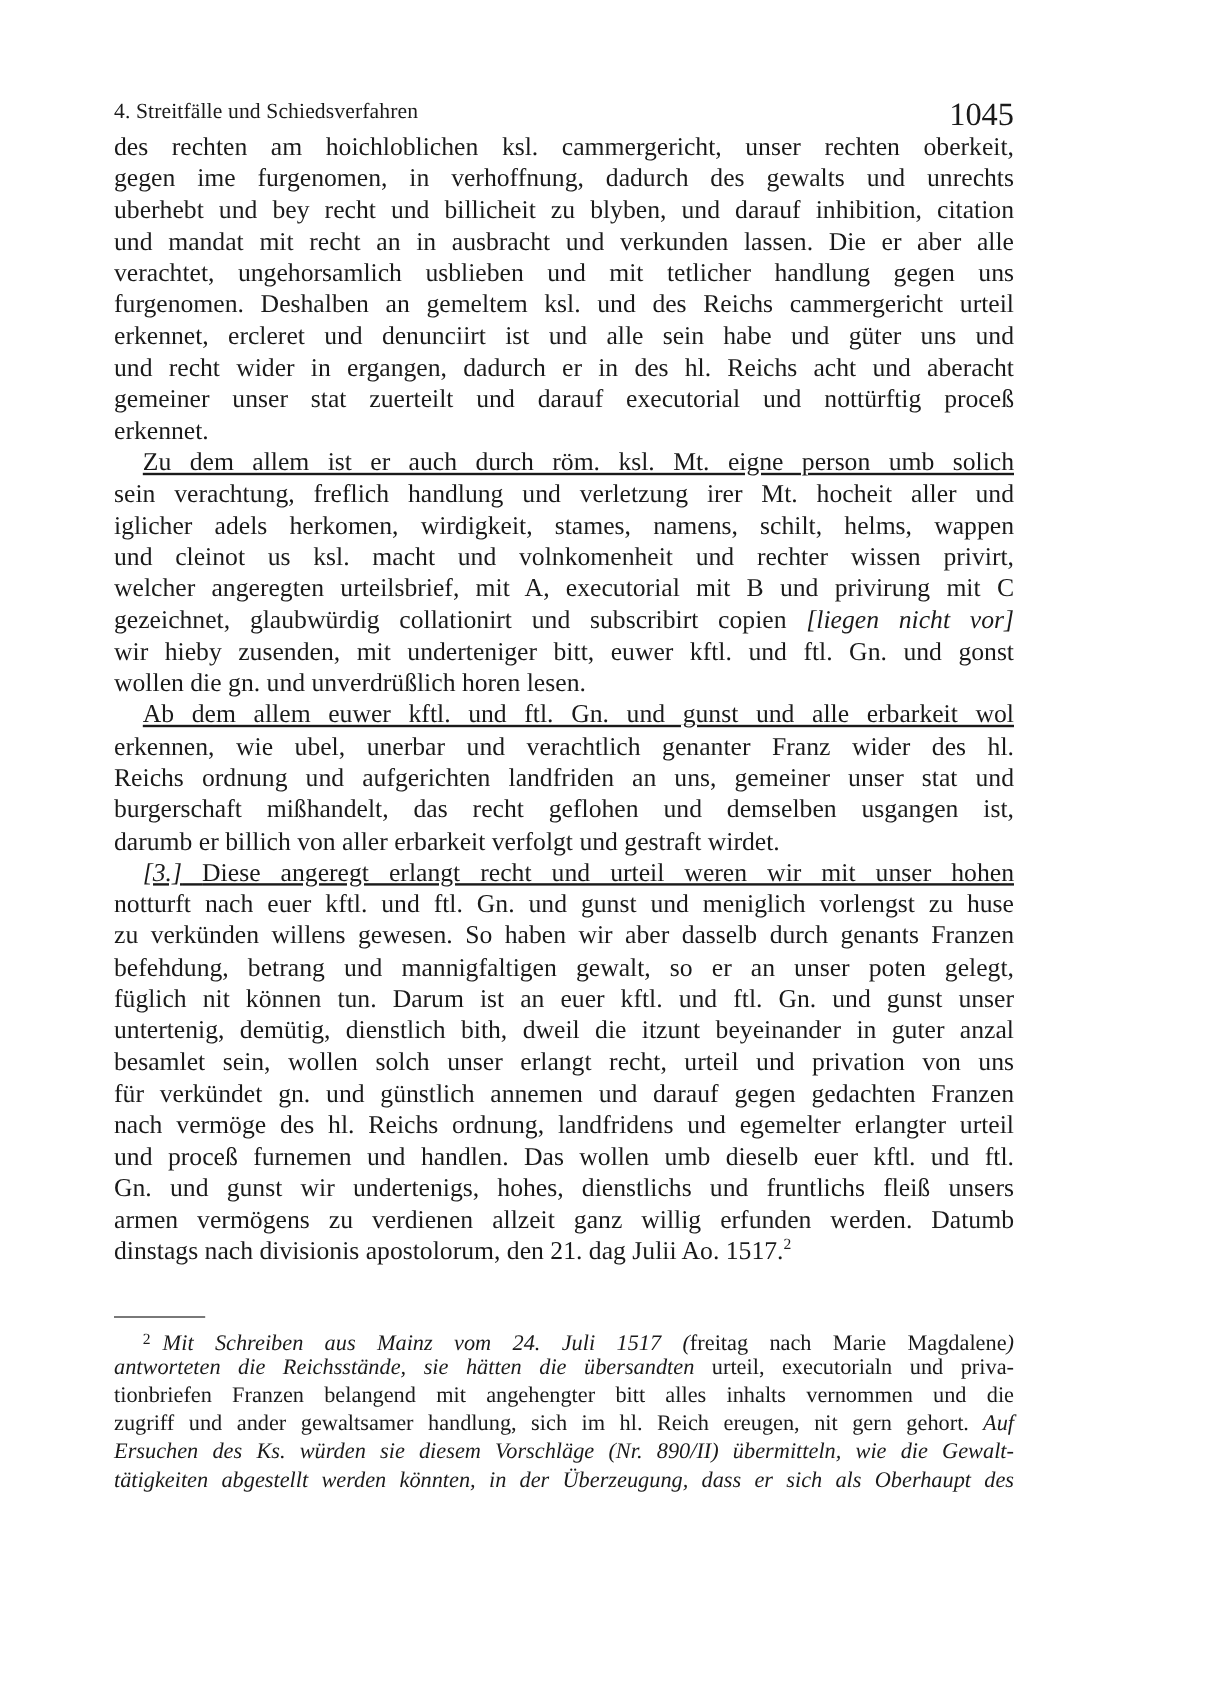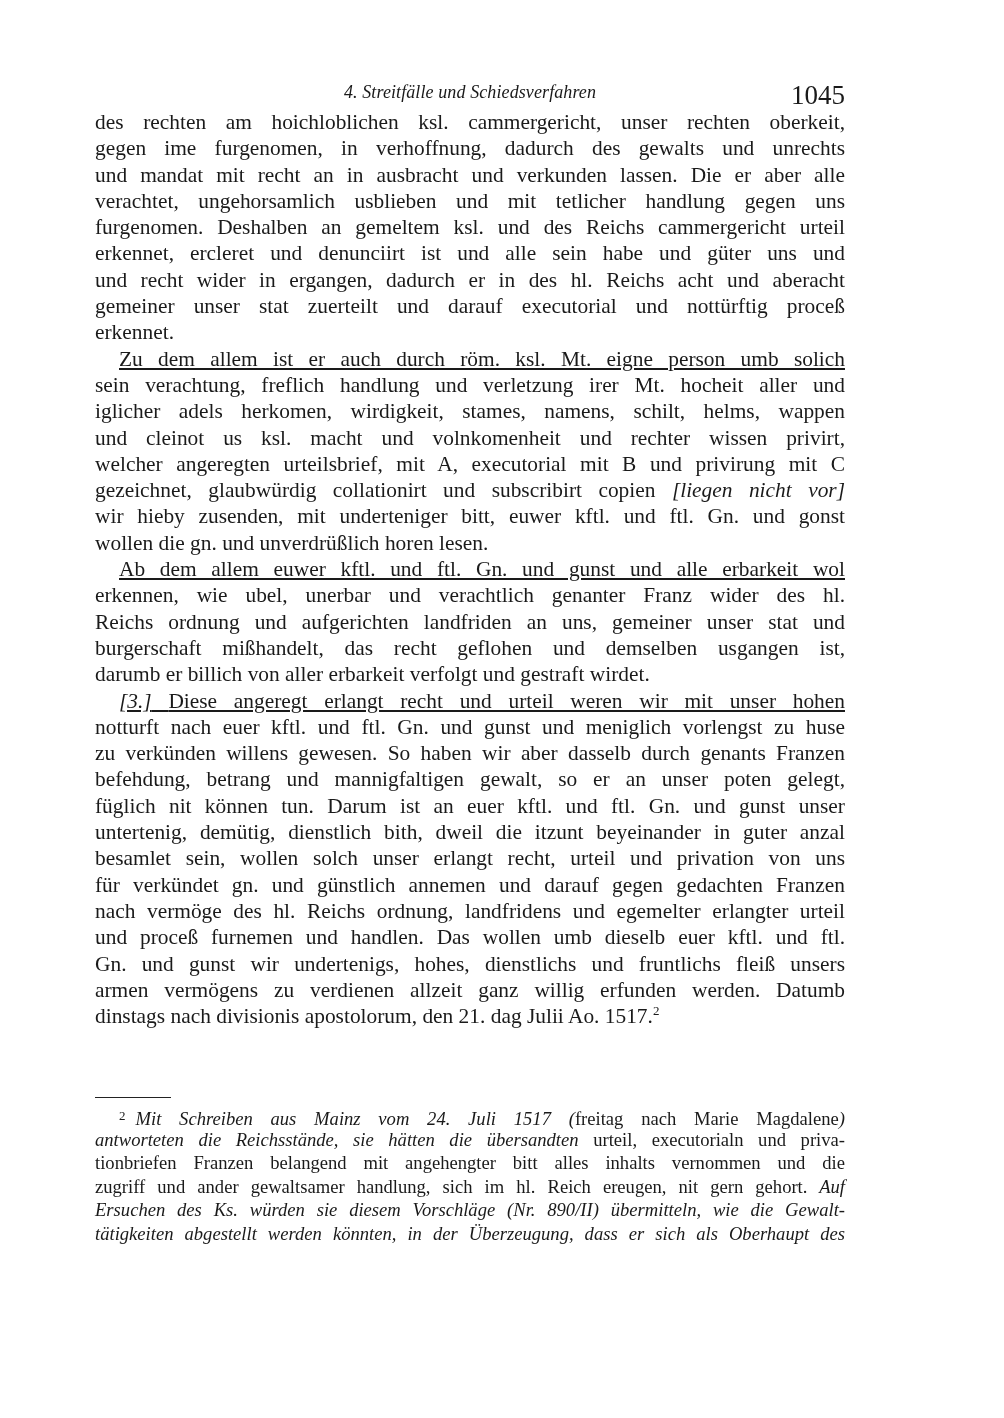--- a/index.html
+++ b/index.html
@@ -1,20 +1,20 @@
 <!DOCTYPE html>
 <html><head>
 <meta charset="utf-8">
 <style>
   html, body { margin: 0; padding: 0; background: #ffffff; }
   body { width: 1004px; height: 1418px; position: relative; overflow: hidden;
          font-family: "Liberation Serif", "DejaVu Serif", serif; color: #1a1a1a; }
   .header { position: absolute; top: 80px; left: 95px; width: 750px; height: 28px; }
-  .running-title { position: absolute; left: 0; right: 0; text-align: center;
-                   font-size: 18px; top: 2px; letter-spacing: 0.1px; font-style: italic; }
+  .running-title { position: absolute; left: 0; right: 0; 
+                   font-size: 18px; top: 2px; letter-spacing: 0.1px; }
   .page-number { position: absolute; right: 0; top: 0; font-size: 27px; }
   .body { position: absolute; top: 109px; left: 95px; width: 750px; }
   .line { height: 26.3px; line-height: 26.3px; font-size: 21.4px;
           white-space: nowrap; text-align: justify; text-align-last: justify; }
   .line.last { text-align-last: left; }
   .line.indent { padding-left: 24px; text-decoration: underline; }
   .it { font-style: italic; }
   sup { font-size: 13px; line-height: 0; vertical-align: 8px; }
   .fn-rule { position: absolute; top: 1097px; left: 95px; width: 76px; height: 1px; background: #222; }
   .footnotes { position: absolute; top: 1104px; left: 95px; width: 750px; }
@@ -29,20 +29,21 @@
 <div class="header">
   <div class="running-title">4. Streitfälle und Schiedsverfahren</div>
   <div class="page-number">1045</div>
 </div>
 
 <div class="body">
 
   <div>
     <div class="line">des rechten am hoichloblichen ksl. cammergericht, unser rechten oberkeit,</div>
     <div class="line">gegen ime furgenomen, in verhoffnung, dadurch des gewalts und unrechts</div>
+    <div class="line">uberhebt und bey recht und billicheit zu blyben, und darauf inhibition, citation</div>
     <div class="line">und mandat mit recht an in ausbracht und verkunden lassen. Die er aber alle</div>
     <div class="line">verachtet, ungehorsamlich usblieben und mit tetlicher handlung gegen uns</div>
     <div class="line">furgenomen. Deshalben an gemeltem ksl. und des Reichs cammergericht urteil</div>
     <div class="line">erkennet, ercleret und denunciirt ist und alle sein habe und güter uns und</div>
     <div class="line">und recht wider in ergangen, dadurch er in des hl. Reichs acht und aberacht</div>
     <div class="line">gemeiner unser stat zuerteilt und darauf executorial und nottürftig proceß</div>
     <div class="line last">erkennet.</div>
   </div>
 
   <div>

